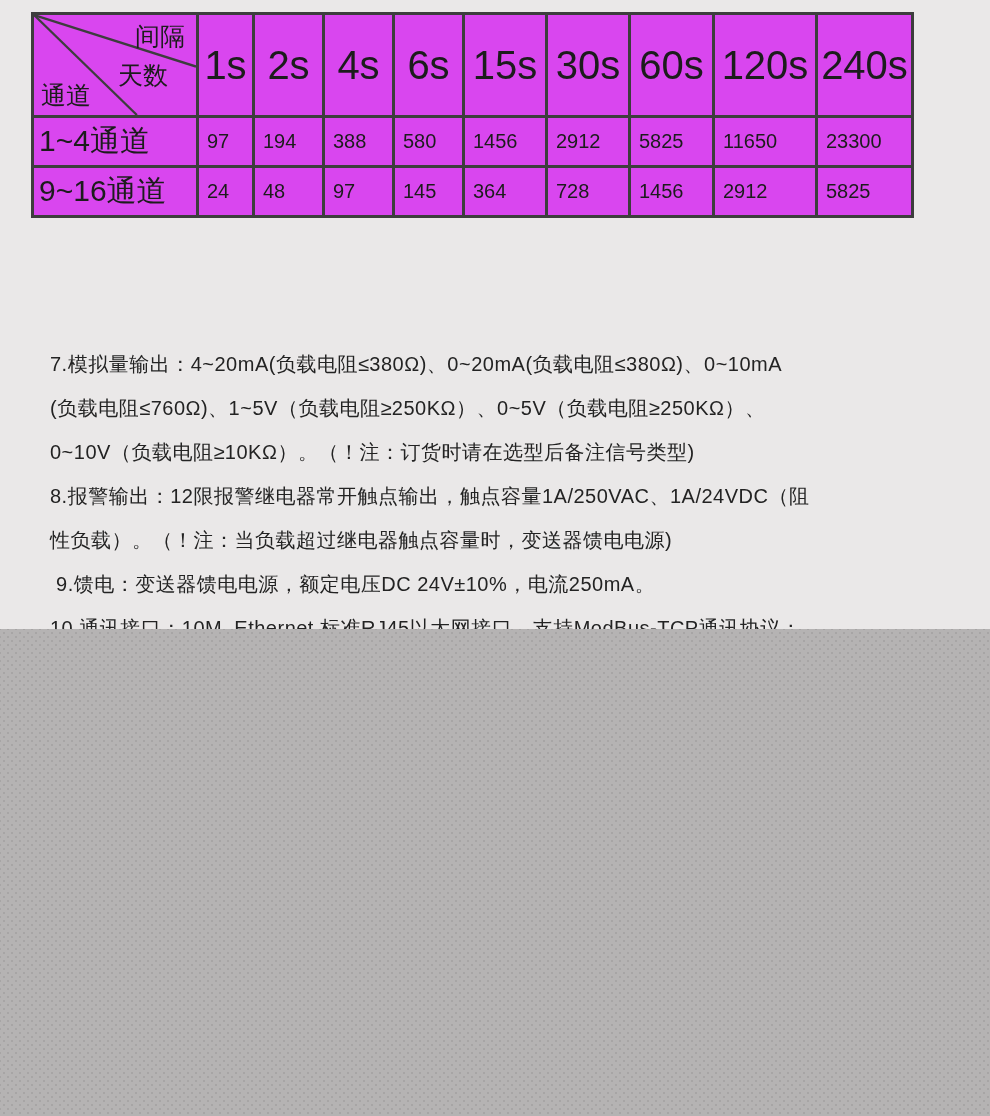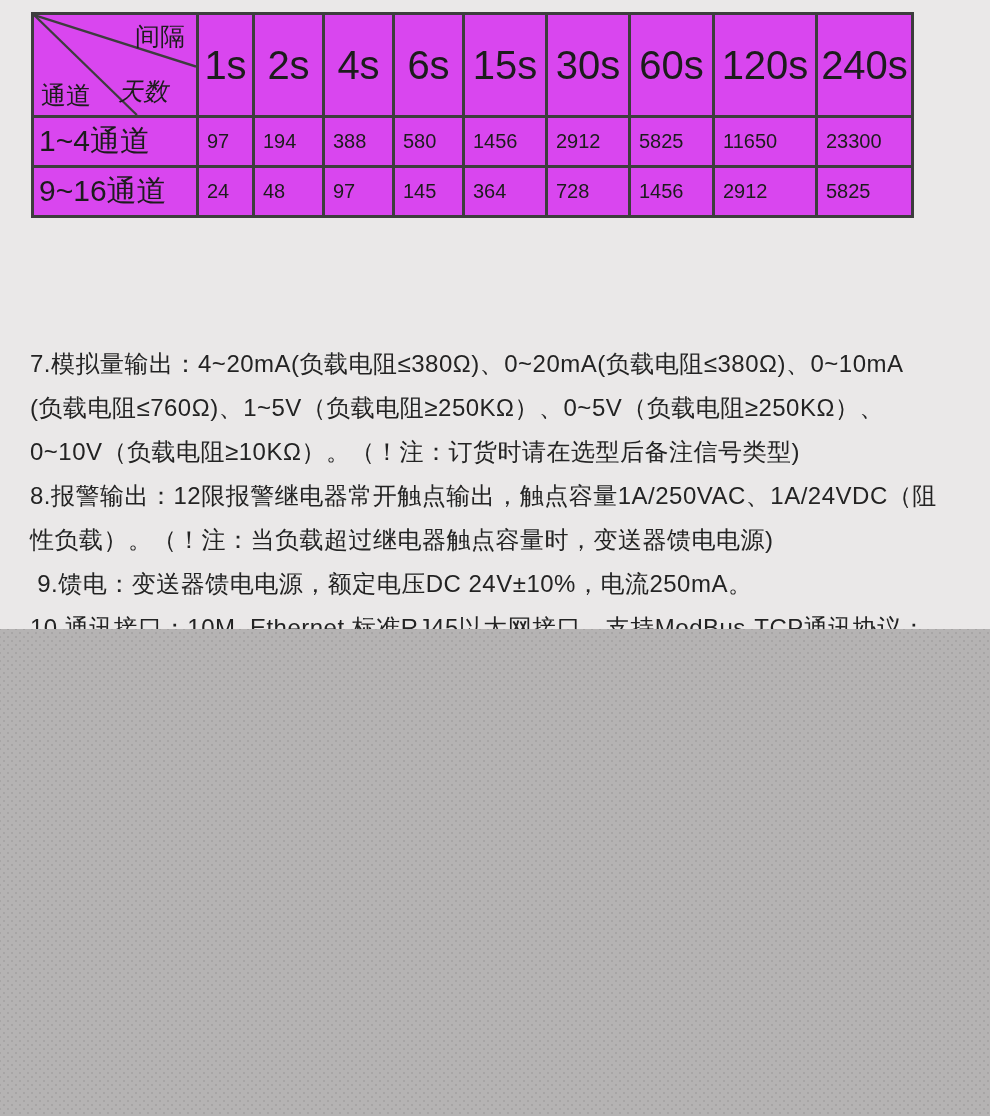--- a/index.html
+++ b/index.html
@@ -25,31 +25,32 @@
   tr.hdr { height:103px; }
   tr.datarow { height:50px; }
   th.colhead { font-size:40px; text-align:center; vertical-align:middle; }
   td.rowlabel { font-size:30px; text-align:left; padding-left:5px; vertical-align:middle; }
   td.num { font-size:20px; text-align:left; padding-left:8px; vertical-align:middle; }
 
   th.corner { position:relative; padding:0; }
   th.corner svg { position:absolute; left:0; top:0; width:100%; height:100%; }
   th.corner span { position:absolute; font-size:25px; color:#1c1c1c; line-height:1; white-space:nowrap; }
   .c-interval { top:9px; right:11px; }
-  .c-days     { left:84px; top:64px;font-style:italic; }
+  .c-days     { left:84px; top:48px; }
   .c-channel  { left:7px;  top:68px; }
 
   
   .spec {
     position:absolute; left:30px; top:342px; width:950px;
     color:#232323;
   }
   .spec-line {
-    font-size:24px; line-height:44px; white-space:pre;
+    font-size:20px; line-height:44px; white-space:pre;
     letter-spacing:0.5px;
+    margin-left:20px;
   }
 
   
   .overlay {
     position:absolute; left:0; top:629px; width:990px; height:487px;
     background-color:#b5b3b3;
     background-image:
       radial-gradient(circle, #a7a5a5 1px, rgba(0,0,0,0) 1.4px),
       radial-gradient(circle, #a7a5a5 1px, rgba(0,0,0,0) 1.4px);
     background-size:8px 8px, 8px 8px;

